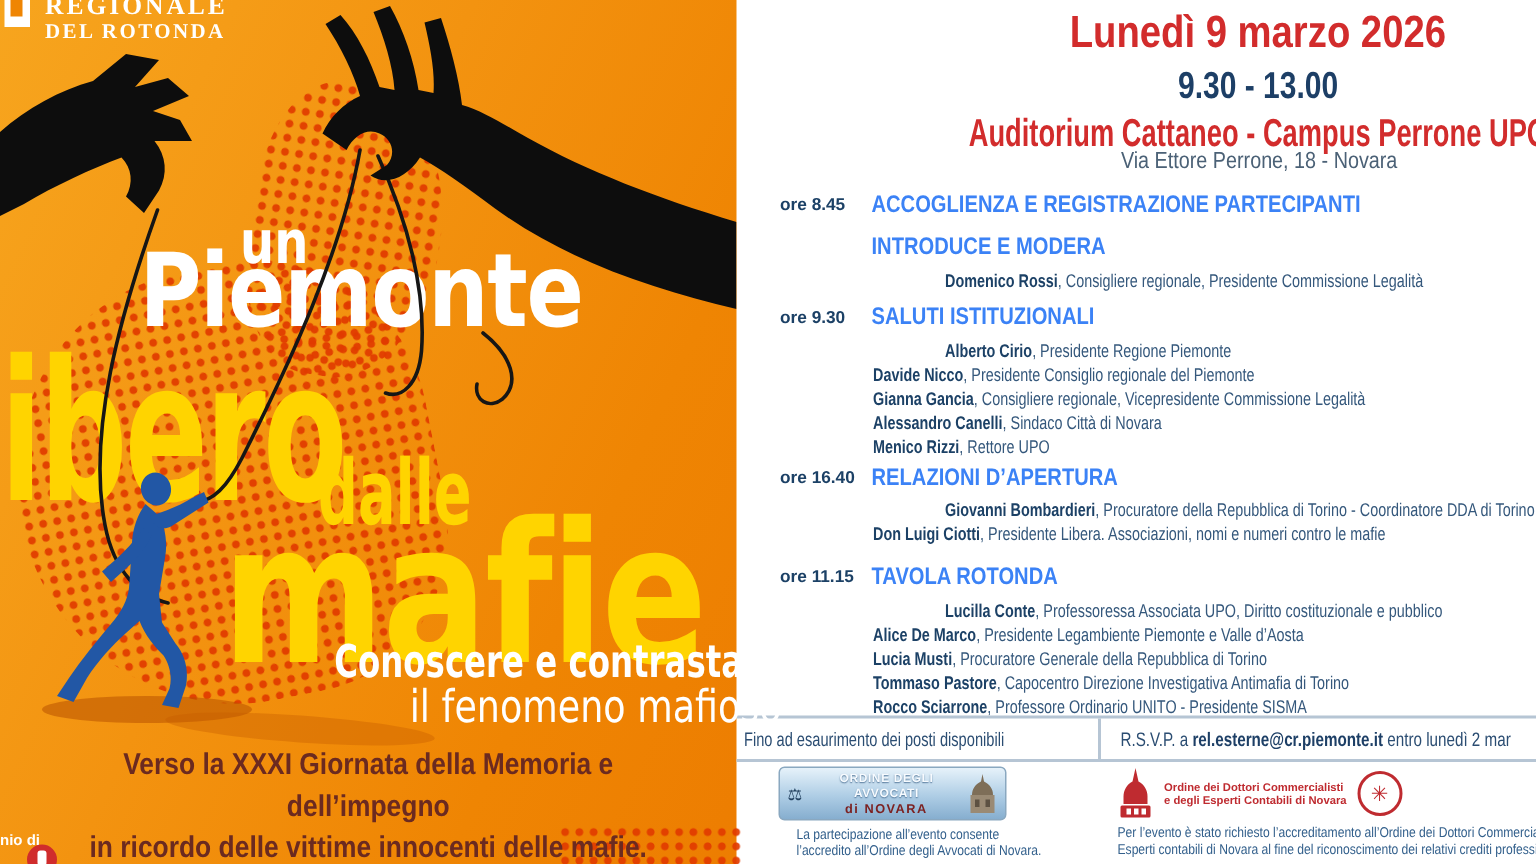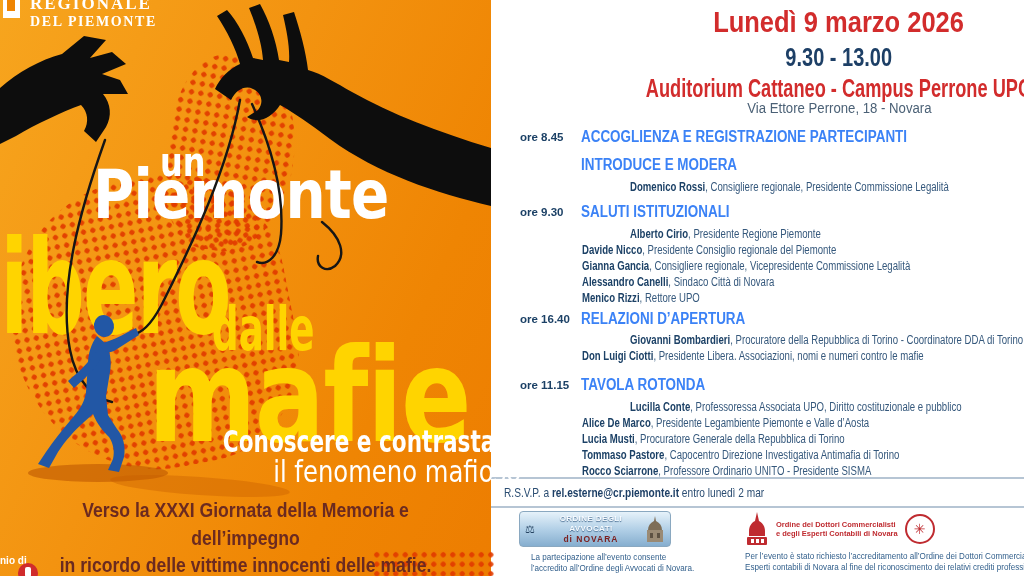--- a/index.html
+++ b/index.html
@@ -94,21 +94,21 @@
 <div class="stage">
 
   <div class="poster">
     <div class="dots dots-upper"></div>
     <div class="dots dots-main"></div>
     <div class="dots dots-bottom"></div>
 
     <div class="plogo-mark"></div>
     <div class="plogo">
       <div class="l1">REGIONALE</div>
-      <div class="l2">DEL PIEMONTE</div>
+      <div class="l2">DEL ROTONDA</div>
     </div>
 
     <div class="pw w-un">un</div>
     <div class="pw w-piemonte">Piemonte</div>
     <div class="pw w-libero">libero</div>
     <div class="pw w-dalle">dalle</div>
     <div class="pw w-mafie">mafie</div>
     <div class="pw w-sub1">Conoscere e contrastare</div>
     <div class="pw w-sub2">il fenomeno mafioso</div>
 
@@ -190,20 +190,23 @@
       <div class="time">ore 11.15</div>
       <div class="sec-title"><span class="cnd" style="--sx:.84">TAVOLA ROTONDA</span></div>
       <div class="spk spk-first"><span class="cnd" style="--sx:.78"><b>Lucilla Conte</b><span>, Professoressa Associata UPO, Diritto costituzionale e pubblico</span></span></div>
       <div class="spk"><span class="cnd" style="--sx:.78"><b>Alice De Marco</b><span>, Presidente Legambiente Piemonte e Valle d’Aosta</span></span></div>
       <div class="spk"><span class="cnd" style="--sx:.78"><b>Lucia Musti</b><span>, Procuratore Generale della Repubblica di Torino</span></span></div>
       <div class="spk"><span class="cnd" style="--sx:.78"><b>Tommaso Pastore</b><span>, Capocentro Direzione Investigativa Antimafia di Torino</span></span></div>
       <div class="spk"><span class="cnd" style="--sx:.78"><b>Rocco Sciarrone</b><span>, Professore Ordinario UNITO - Presidente SISMA</span></span></div>
     </div>
 
     <div class="rsvp">
+      <div class="cell-l">
+        <span class="cnd" style="--sx:.75">Fino ad esaurimento dei posti disponibili</span>
+      </div>
       <div class="cell-r">
         <span class="cnd" style="--sx:.78">
           <span>R.S.V.P. a </span><b>rel.esterne@cr.piemonte.it</b><span> entro lunedì 2 mar</span>
         </span>
       </div>
     </div>
 
     <div class="avv-banner">
       <span class="avv-scales">⚖</span>
       <span class="avv-text">

